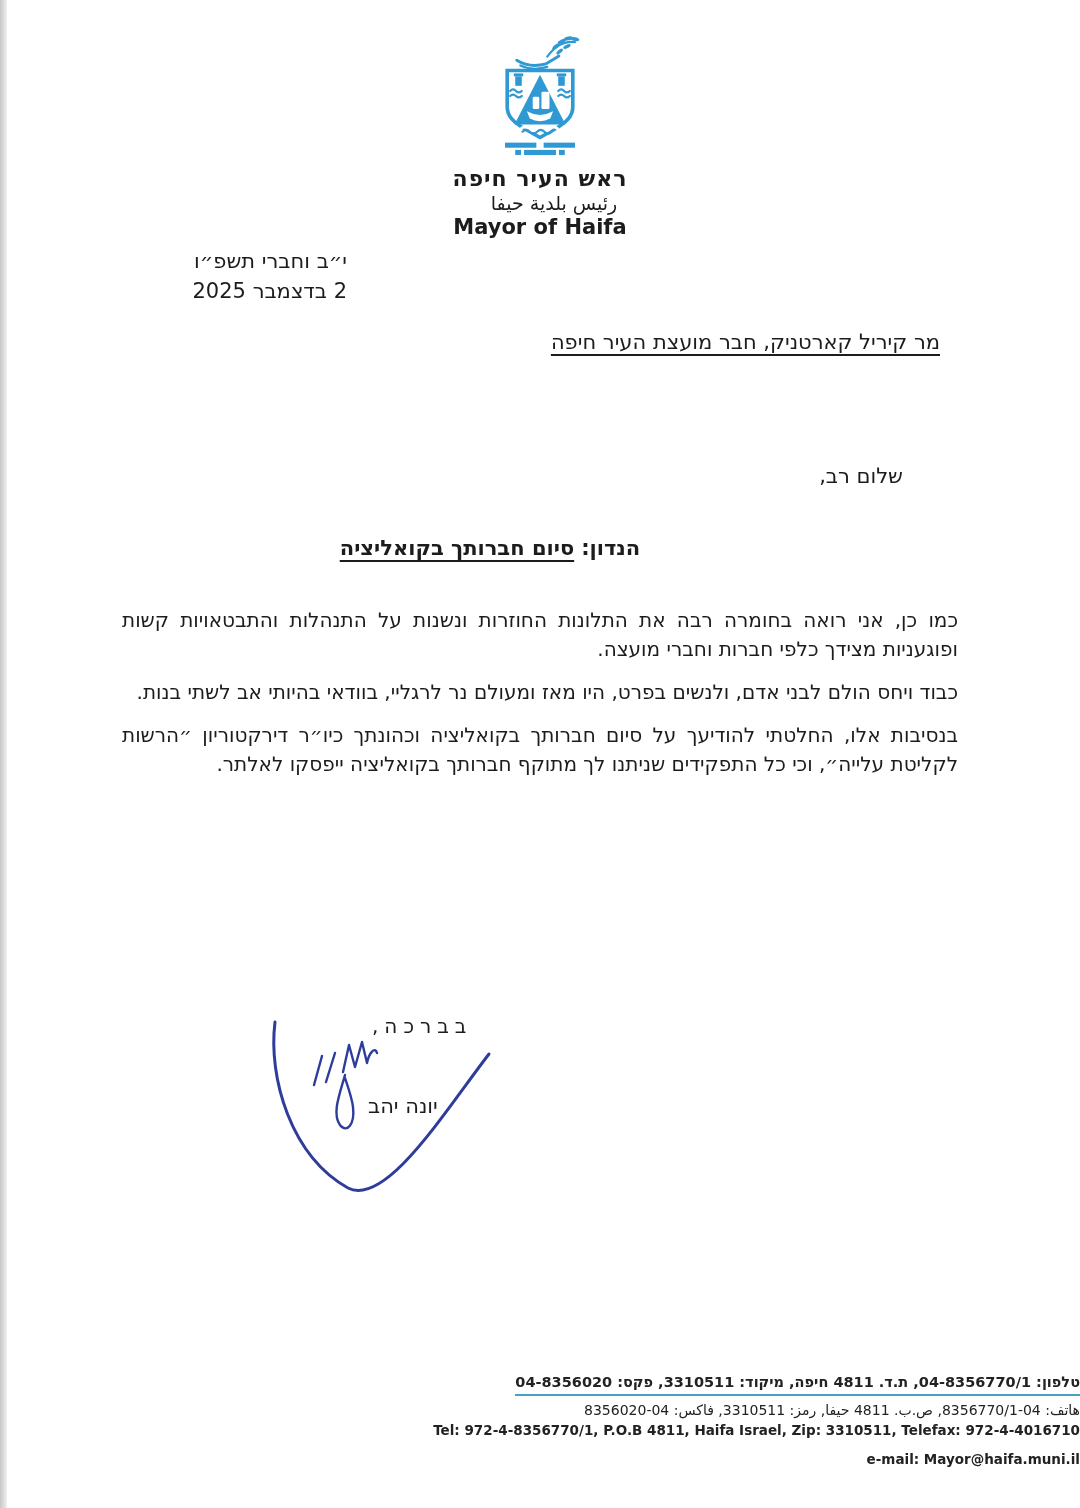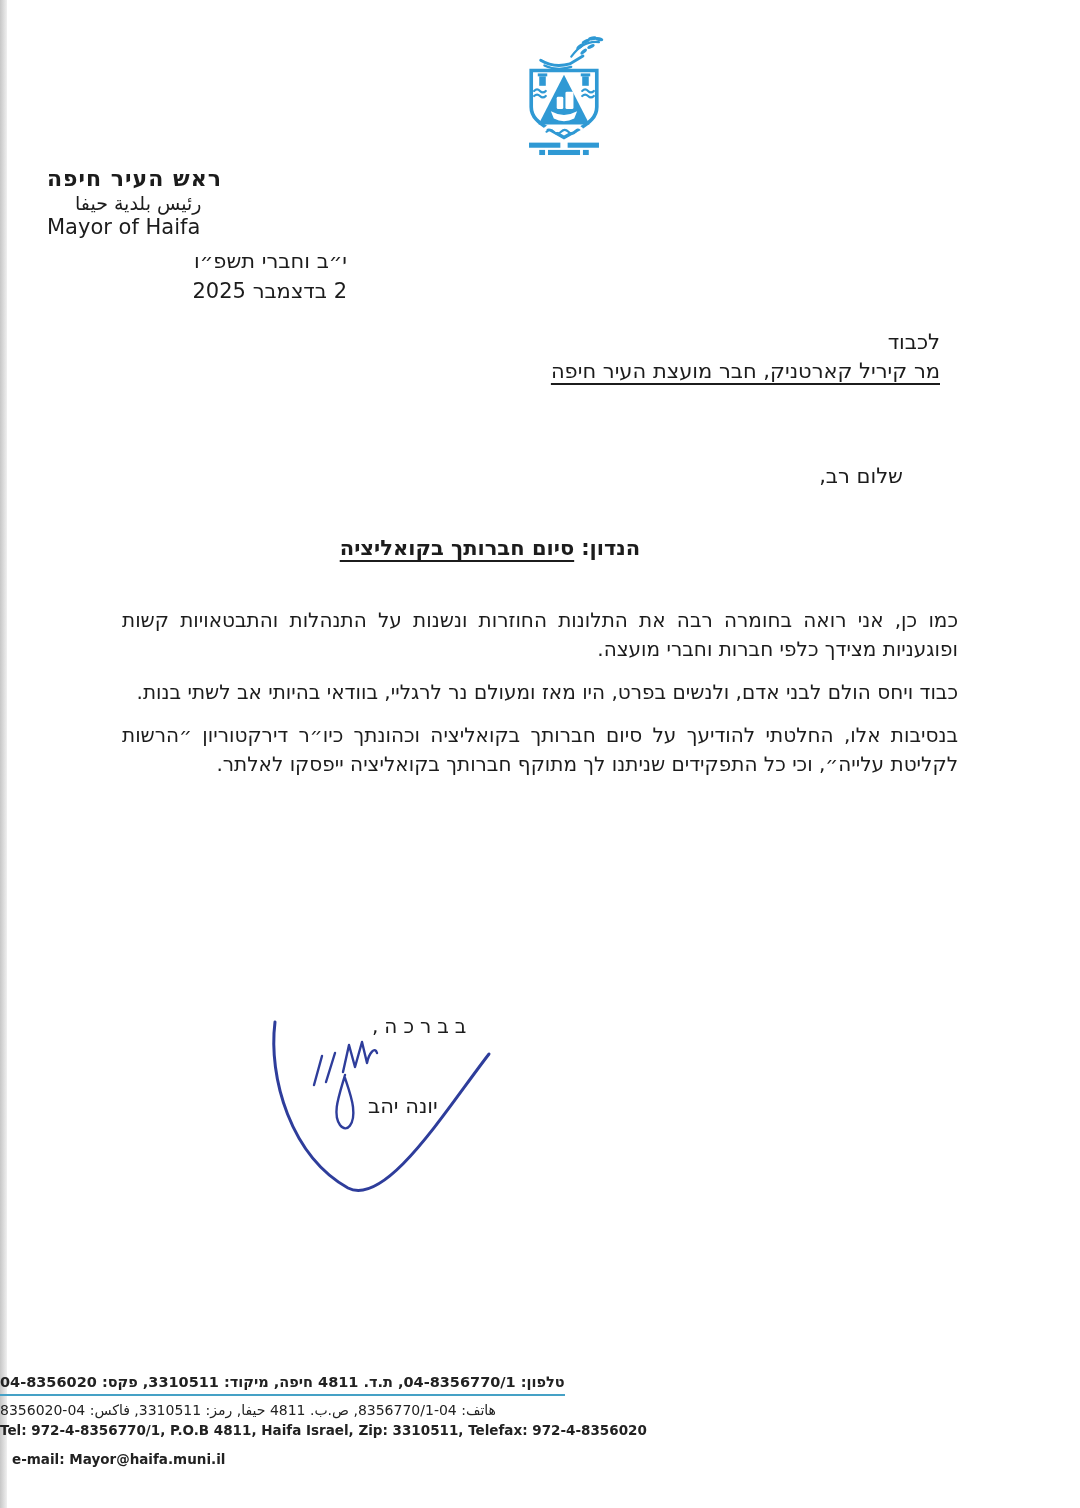--- a/index.html
+++ b/index.html
@@ -10,25 +10,25 @@
     background: #ffffff;
     font-family: "DejaVu Sans", sans-serif;
     color: #1c1c1c;
     overflow: hidden;
   }
   .scan-edge {
     position: absolute; left: 0; top: 0; bottom: 0; width: 7px;
     background: linear-gradient(90deg, #c7c7c7, #f0f0f0);
   }
   
-  .letterhead { position: absolute; top: 34px; left: 0; right: 0; text-align: left; margin-left: 47px; }
+  .letterhead { position: absolute; top: 34px; left: 0; right: 0; text-align: center; }
   .emblem { display: block; margin: 0 auto; }
   .title-he { font-weight: bold; font-size: 22px; margin-top: 8px; letter-spacing: 1px; }
   .title-ar { font-size: 19px; margin-top: 1px; padding-left: 28px; }
-  .title-en { font-weight: normal; font-size: 21px; margin-top: 1px; }
+  .title-en { font-weight: bold; font-size: 21px; margin-top: 1px; }
   
   .date-block {
     position: absolute; left: 155px; top: 246px; width: 192px;
     direction: rtl; text-align: right; font-size: 21px; line-height: 30px;
   }
   
   .recipient {
     position: absolute; right: 140px; top: 328px;
     direction: rtl; text-align: right; font-size: 21px; line-height: 29px;
   }
@@ -48,21 +48,21 @@
   .letter-body {
     position: absolute; left: 122px; top: 606px; width: 836px;
     direction: rtl; text-align: justify; font-size: 20px; line-height: 29px;
   }
   .letter-body p { margin: 0 0 14px 0; }
   
   .valediction { position: absolute; left: 372px; top: 1014px; direction: rtl; font-size: 20px; letter-spacing: 6px; }
   .signature-svg { position: absolute; left: 253px; top: 1008px; }
   .signer-name { position: absolute; left: 368px; top: 1094px; direction: rtl; font-size: 21px; }
   
-  .footer { position: absolute; left: 0; right: 0; top: 1372px; text-align: left; color: #222222; }
+  .footer { position: absolute; left: 0; right: 0; top: 1372px; text-align: right; color: #222222; }
   .footer-he {
     display: inline-block; direction: rtl; font-size: 14.5px; font-weight: bold;
     padding-bottom: 4px; border-bottom: 2px solid #45a1c6;
   }
   .footer-ar { direction: rtl; font-size: 14px; margin-top: 6px; }
   .footer-en { font-size: 13.5px; margin-top: 4px; font-weight: bold; }
   .footer-email { font-size: 13.5px; margin-top: 13px; font-weight: bold; margin-left: 12px; }
 </style>
 </head>
 <body>
@@ -130,21 +130,20 @@
     <div class="title-ar">رئيس بلدية حيفا</div>
     <div class="title-en">Mayor of Haifa</div>
   </header>
 
   <div class="date-block">
     <div>י״ב וחברי תשפ״ו</div>
     <div>2 בדצמבר 2025</div>
   </div>
 
   <div class="recipient">
-    <div>לכבוד</div>
     <div class="name">מר קיריל קארטניק, חבר מועצת העיר חיפה</div>
   </div>
 
   <div class="greeting">שלום רב,</div>
 
   <div class="subject">
     <span class="subject-inner"><span>הנדון:</span><span class="subject-text">סיום חברותך בקואליציה</span></span>
   </div>
 
   <div class="letter-body">
@@ -165,16 +164,16 @@
     </g>
   </svg>
 
   <div class="signer-name">יונה יהב</div>
 
   <footer class="footer">
     <div>
       <span class="footer-he">טלפון: 04-8356770/1, ת.ד. 4811 חיפה, מיקוד: 3310511, פקס: 04-8356020</span>
     </div>
     <div class="footer-ar">هاتف: 04-8356770/1, ص.ب. 4811 حيفا, رمز: 3310511, فاكس: 04-8356020</div>
-    <div class="footer-en">Tel: 972-4-8356770/1, P.O.B 4811, Haifa Israel, Zip: 3310511, Telefax: 972-4-8356020</div>
+    <div class="footer-en">Tel: 972-4-8356770/1, P.O.B 4811, Haifa Israel, Zip: 3310511, Telefax: 972-4-4016710</div>
     <div class="footer-email">e-mail: Mayor@haifa.muni.il</div>
   </footer>
 </div>
 
 </body></html>

